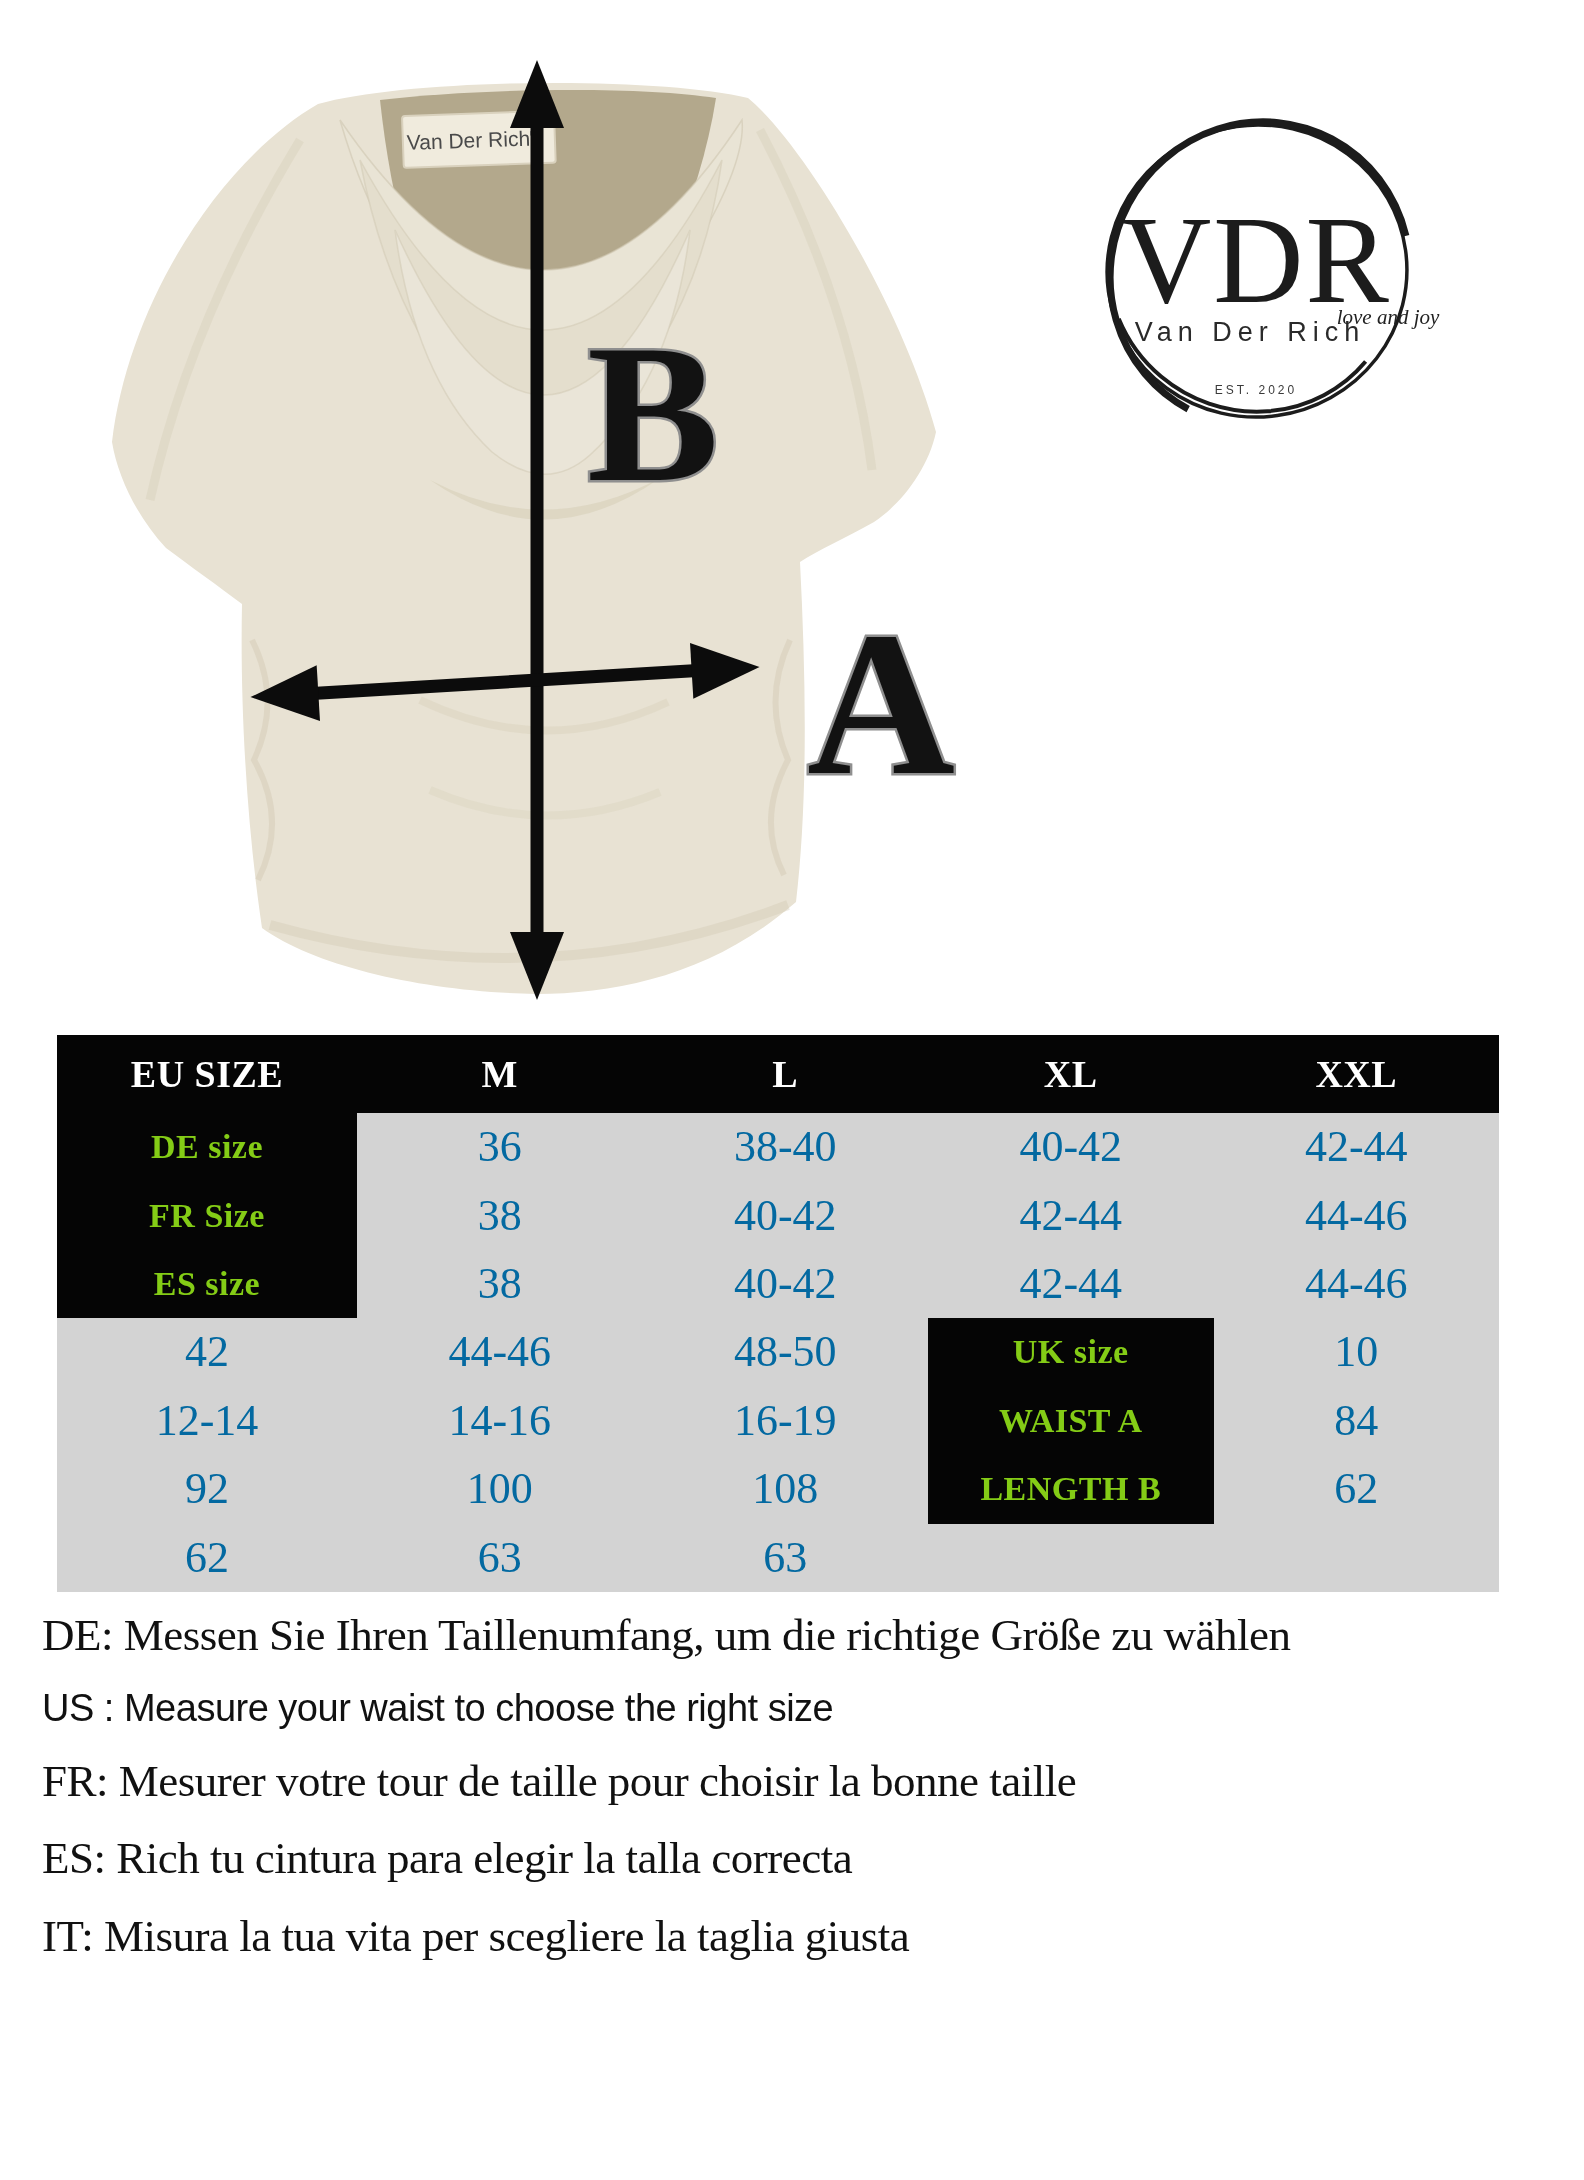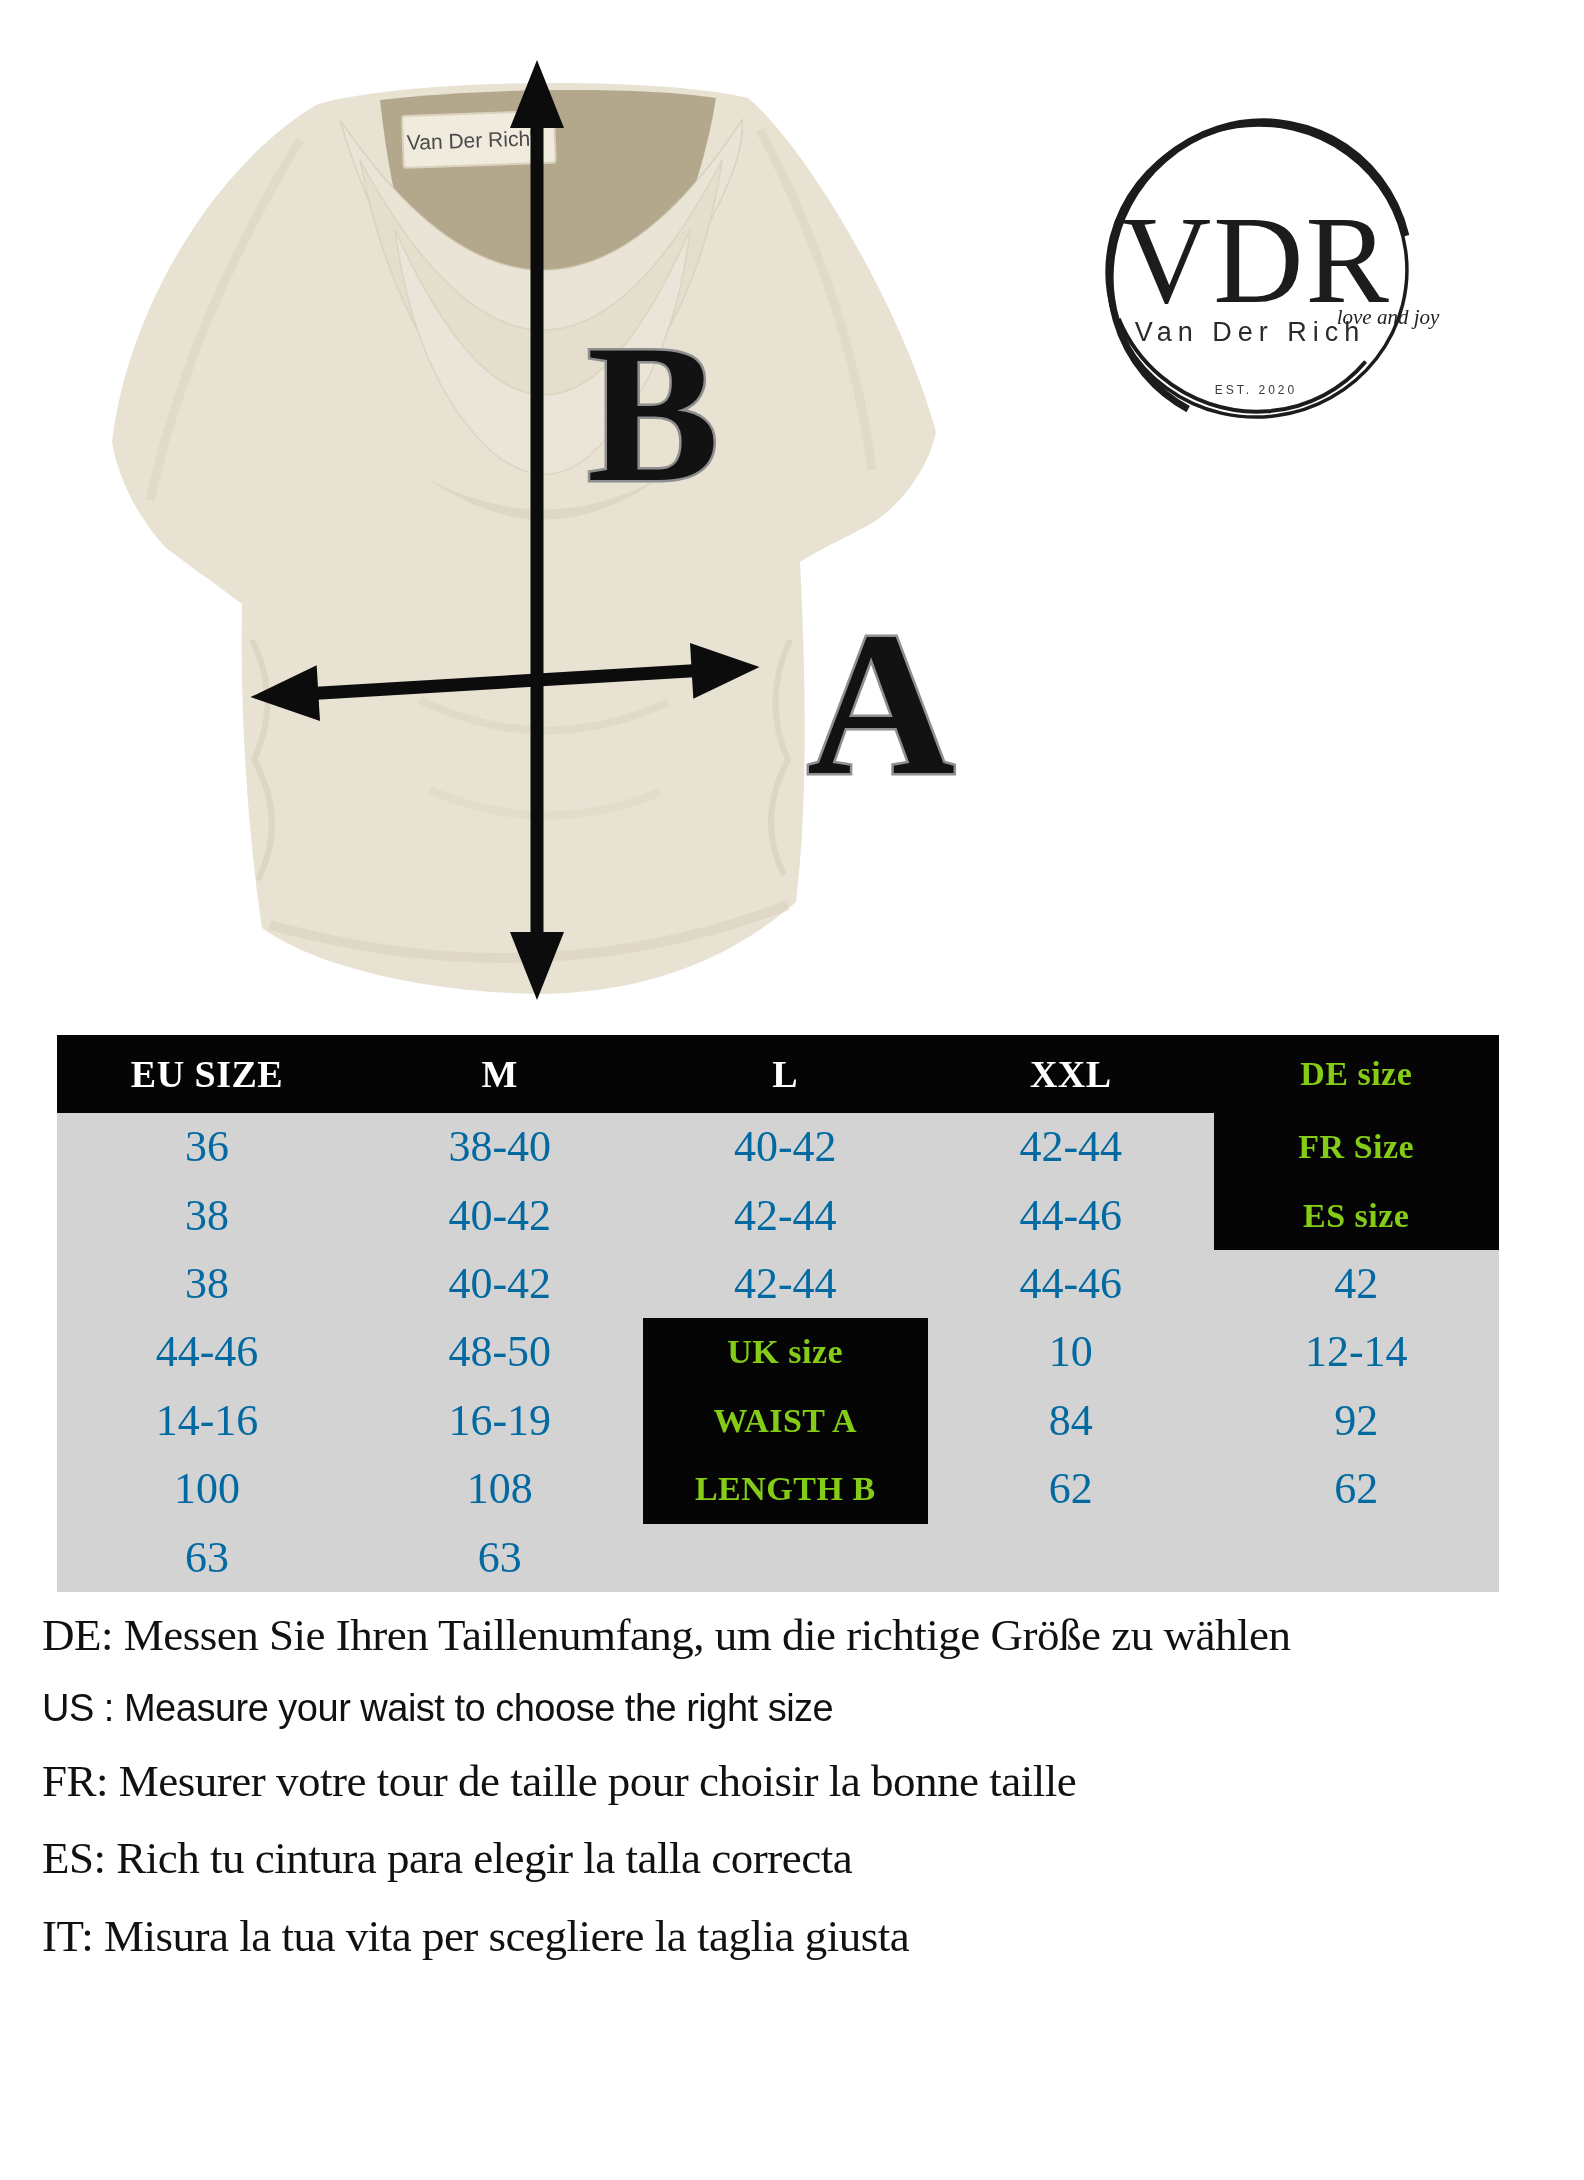--- a/index.html
+++ b/index.html
@@ -93,20 +93,21 @@
       <text x="1250" y="341" text-anchor="middle" font-family="Liberation Sans, sans-serif" font-size="27" letter-spacing="6" fill="#2a2a2a">Van Der Rich</text>
       <text x="1388" y="324" text-anchor="middle" font-family="Liberation Serif, serif" font-style="italic" font-size="21" fill="#222222">love and joy</text>
       <text x="1256" y="394" text-anchor="middle" font-family="Liberation Sans, sans-serif" font-size="12" letter-spacing="3" fill="#3a3a3a">EST. 2020</text>
     </g>
   </svg>
 
   <div class="size-table">
     <div class="c hdr">EU SIZE</div>
     <div class="c hdr">M</div>
     <div class="c hdr">L</div>
+    <div class="c hdr">XL</div>
     <div class="c hdr">XXL</div>
 
     <div class="c lbl">DE size</div>
     <div class="c val">36</div>
     <div class="c val">38-40</div>
     <div class="c val">40-42</div>
     <div class="c val">42-44</div>
 
     <div class="c lbl">FR Size</div>
     <div class="c val">38</div>

